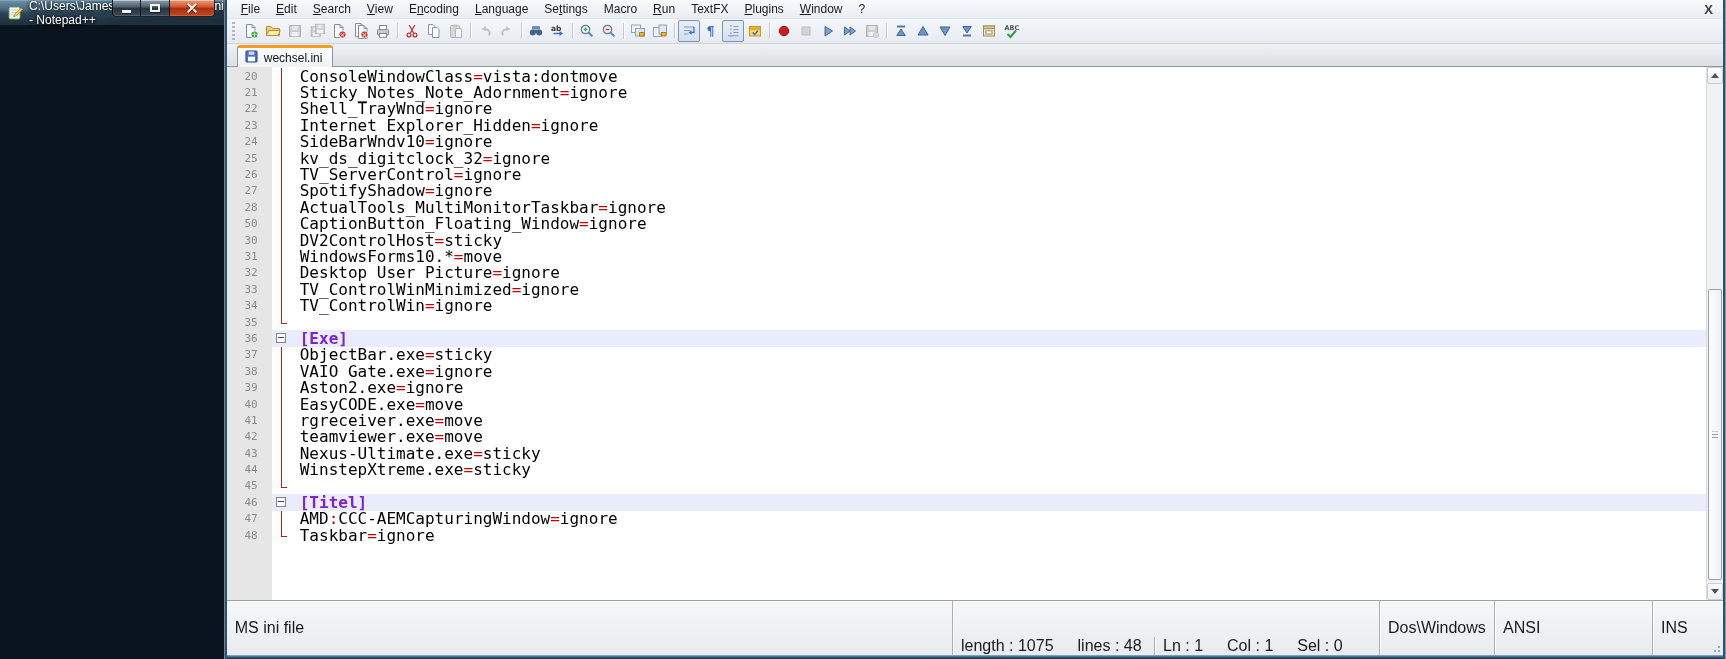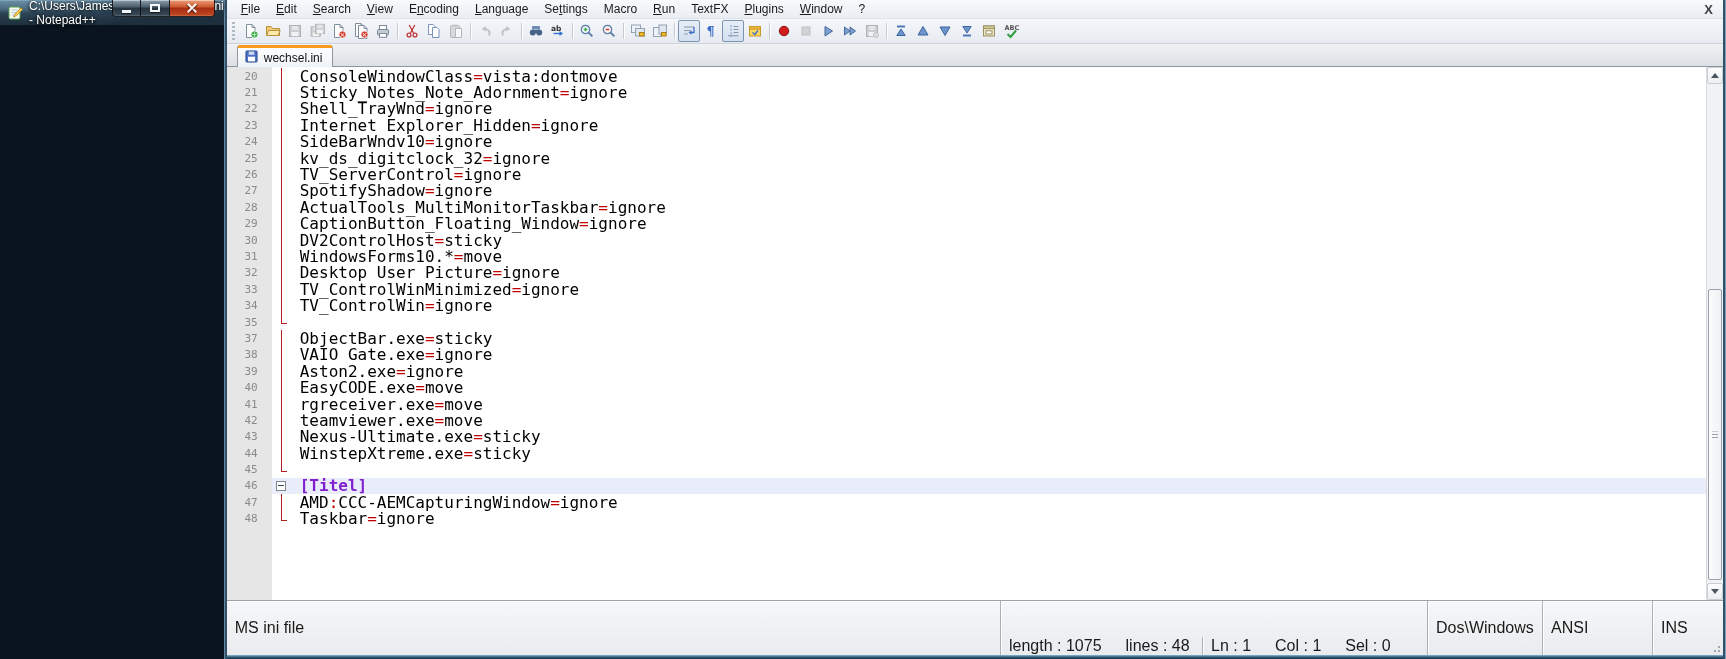--- a/index.html
+++ b/index.html
@@ -104,21 +104,21 @@
     background:repeating-linear-gradient(180deg,#9aa3ad 0 1px, transparent 1px 3px); }
 
   
   .statusbar { flex:0 0 23px; background:linear-gradient(180deg,#f6f7f8,#e9ebee);
     border-top:1px solid #9aa1a9; box-shadow:inset 0 1px 0 #fff;
     display:flex; font-size:16px; color:#1a1a1a; align-items:stretch; }
   .sb-sec { display:flex; align-items:center; padding:0 8px; border-left:1px solid #aab0b7;
     box-shadow:inset 1px 0 0 #fff; white-space:nowrap; }
   .sb-sec:first-child { border-left:none; box-shadow:none; flex:1; }
   .sb-len { flex:0 0 202px;align-items:flex-end; } .sb-pos { flex:0 0 225px;margin-top:36px; } .sb-eol { flex:0 0 115px; }
-  .sb-enc { flex:0 0 110px; } .sb-ins { flex:0 0 71px; position:relative; }
+  .sb-enc { flex:0 0 110px; } .sb-ins { flex:0 0 71px; position:relative;margin-left:48px; }
   .sb-gap { display:inline-block; width:24px; }
   .grip-dots { position:absolute; right:2px; bottom:2px; width:10px; height:10px;
     background:
       radial-gradient(circle at 8px 8px, #9aa 1px, transparent 1.4px),
       radial-gradient(circle at 8px 4px, #9aa 1px, transparent 1.4px),
       radial-gradient(circle at 4px 8px, #9aa 1px, transparent 1.4px); }
 
   .frame-bottom { flex:0 0 4px; background:linear-gradient(180deg,#8cbbd6,#2c5672 55%,#16354b); }
 </style>
 </head>
@@ -491,21 +491,21 @@
             <span class="txt"><span class="seg-k">SpotifyShadow</span><span class="seg-o">=</span><span class="seg-v">ignore</span></span>
           </div>
           <div class="row">
             <span class="ln">28</span>
             <span class="fold">
               <span class="fold-line"></span>
             </span>
             <span class="txt"><span class="seg-k">ActualTools_MultiMonitorTaskbar</span><span class="seg-o">=</span><span class="seg-v">ignore</span></span>
           </div>
           <div class="row">
-            <span class="ln">29</span>
+            <span class="ln">50</span>
             <span class="fold">
               <span class="fold-line"></span>
             </span>
             <span class="txt"><span class="seg-k">CaptionButton_Floating_Window</span><span class="seg-o">=</span><span class="seg-v">ignore</span></span>
           </div>
           <div class="row">
             <span class="ln">30</span>
             <span class="fold">
               <span class="fold-line"></span>
             </span>
@@ -539,20 +539,29 @@
             </span>
             <span class="txt"><span class="seg-k">TV_ControlWin</span><span class="seg-o">=</span><span class="seg-v">ignore</span></span>
           </div>
           <div class="row">
             <span class="ln">35</span>
             <span class="fold">
               <span class="fold-end-v"></span>
               <span class="fold-end-h"></span>
             </span>
             <span class="txt"></span>
+          </div>
+          <div class="row section">
+            <span class="ln">36</span>
+            <span class="fold">
+              <span class="fold-box">
+                <span class="m"></span>
+              </span>
+            </span>
+            <span class="txt"><span class="seg-s">[Exe]</span></span>
           </div>
           <div class="row">
             <span class="ln">37</span>
             <span class="fold">
               <span class="fold-line"></span>
             </span>
             <span class="txt"><span class="seg-k">ObjectBar.exe</span><span class="seg-o">=</span><span class="seg-v">sticky</span></span>
           </div>
           <div class="row">
             <span class="ln">38</span>

